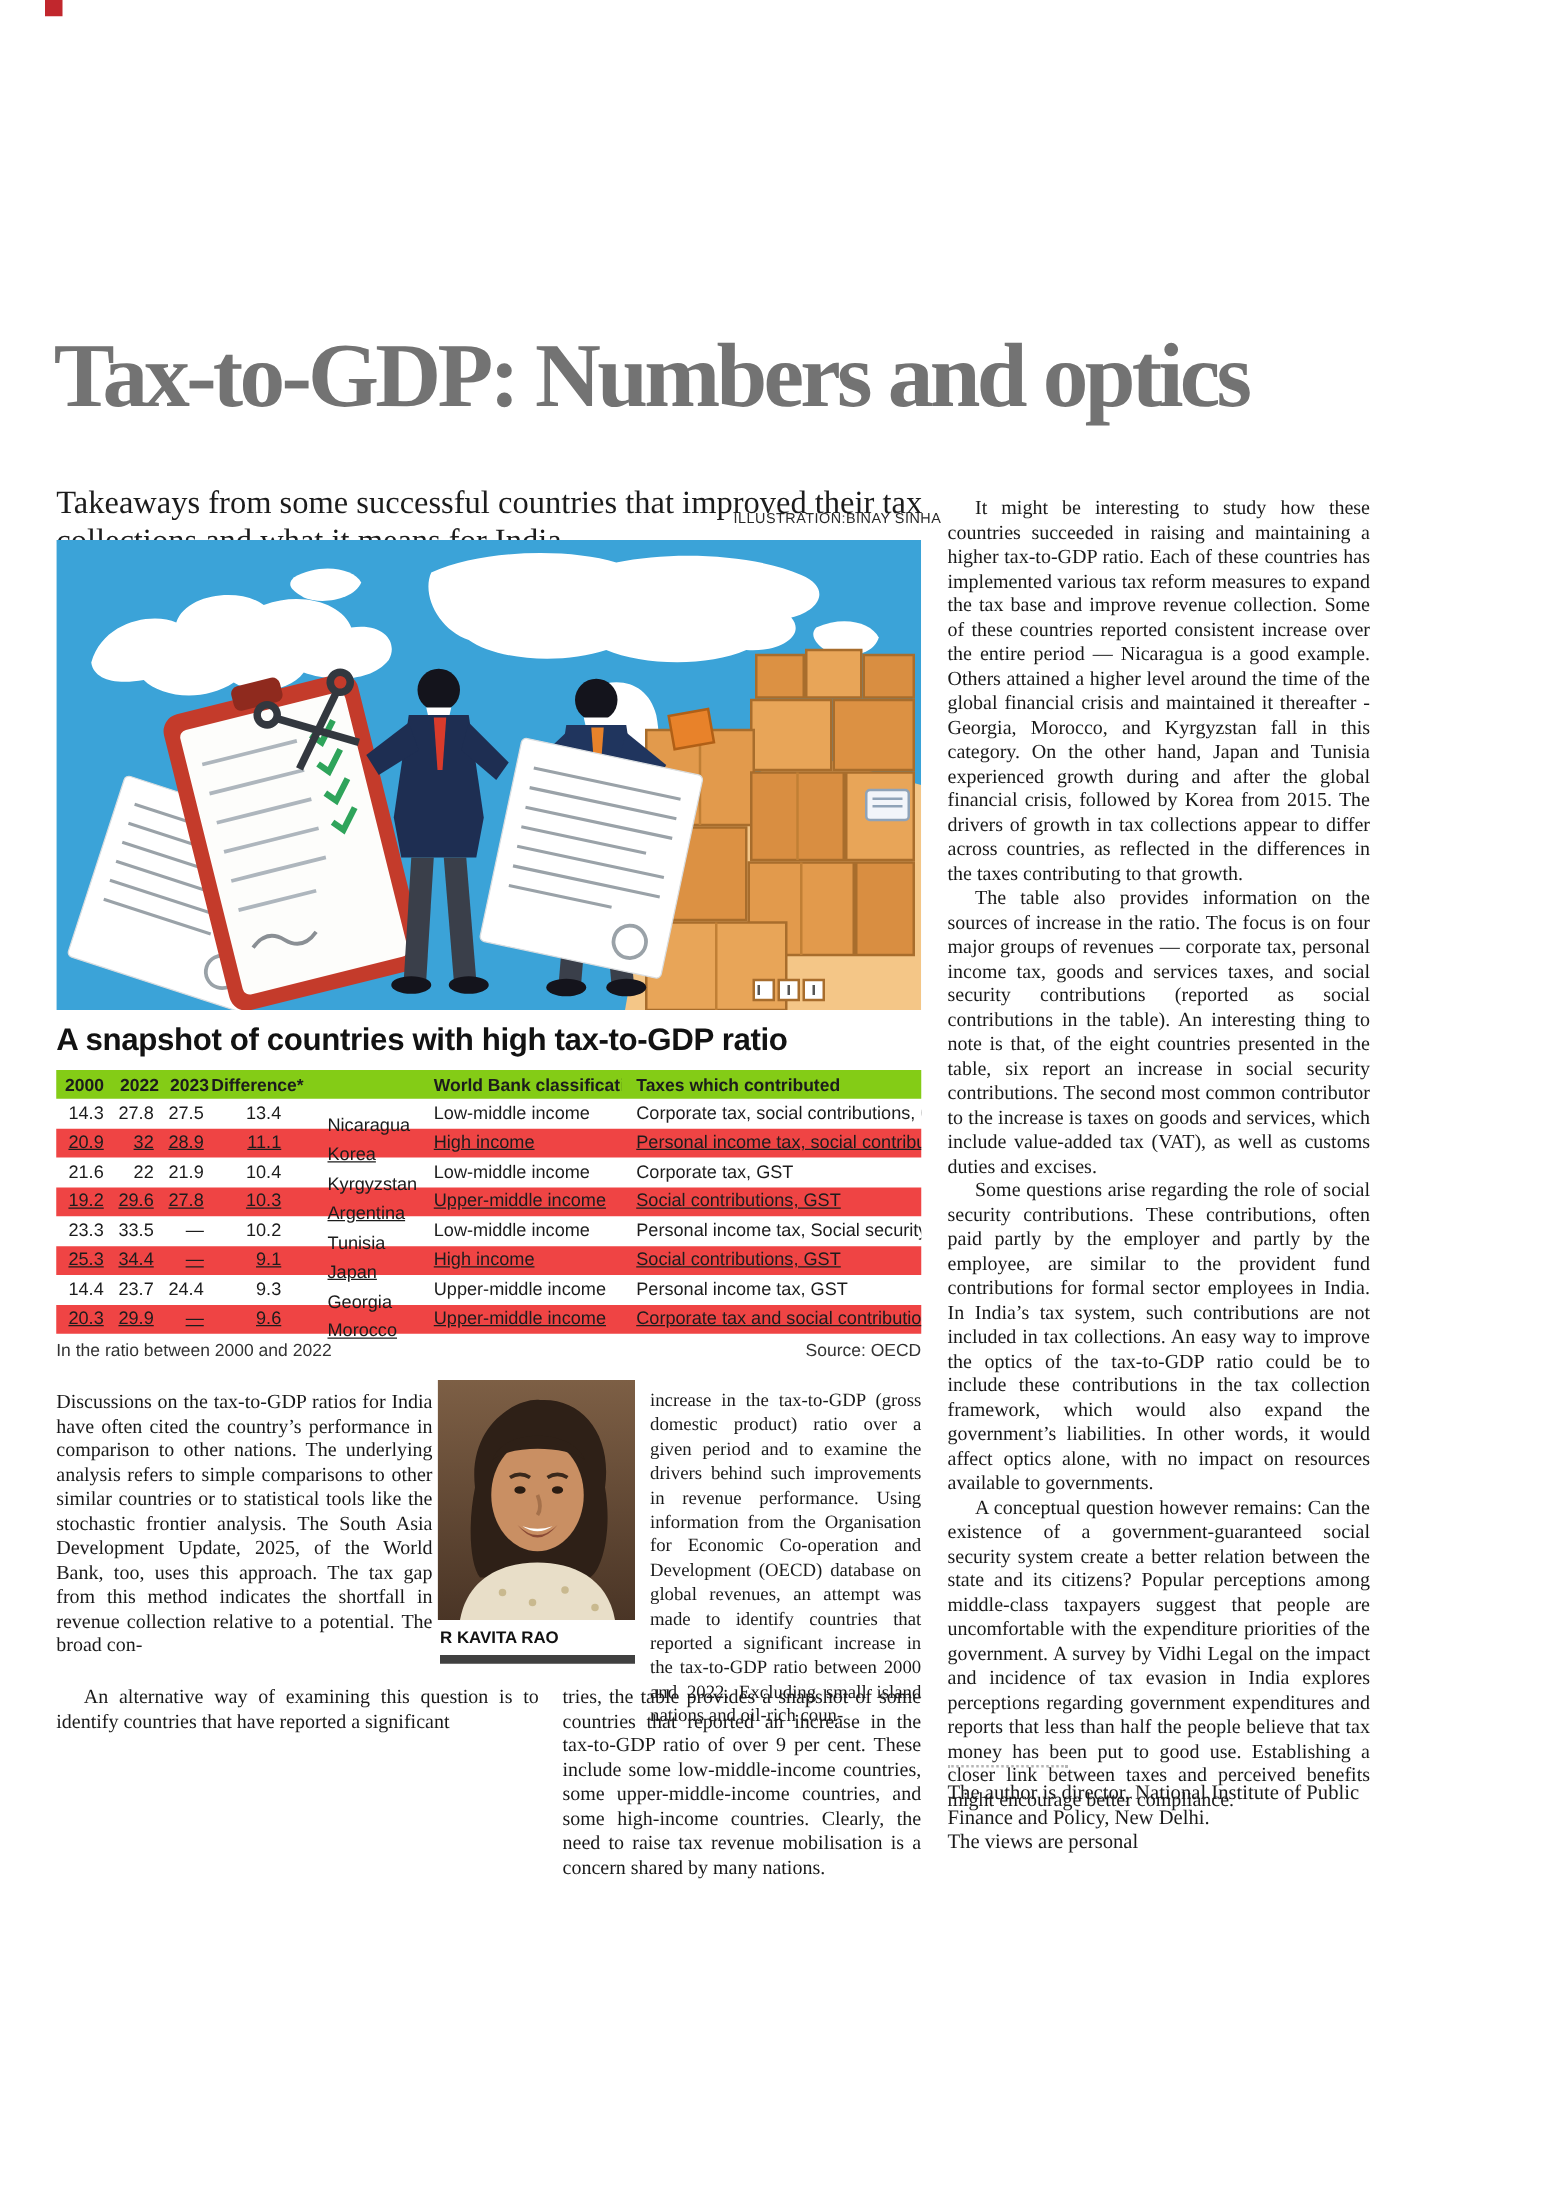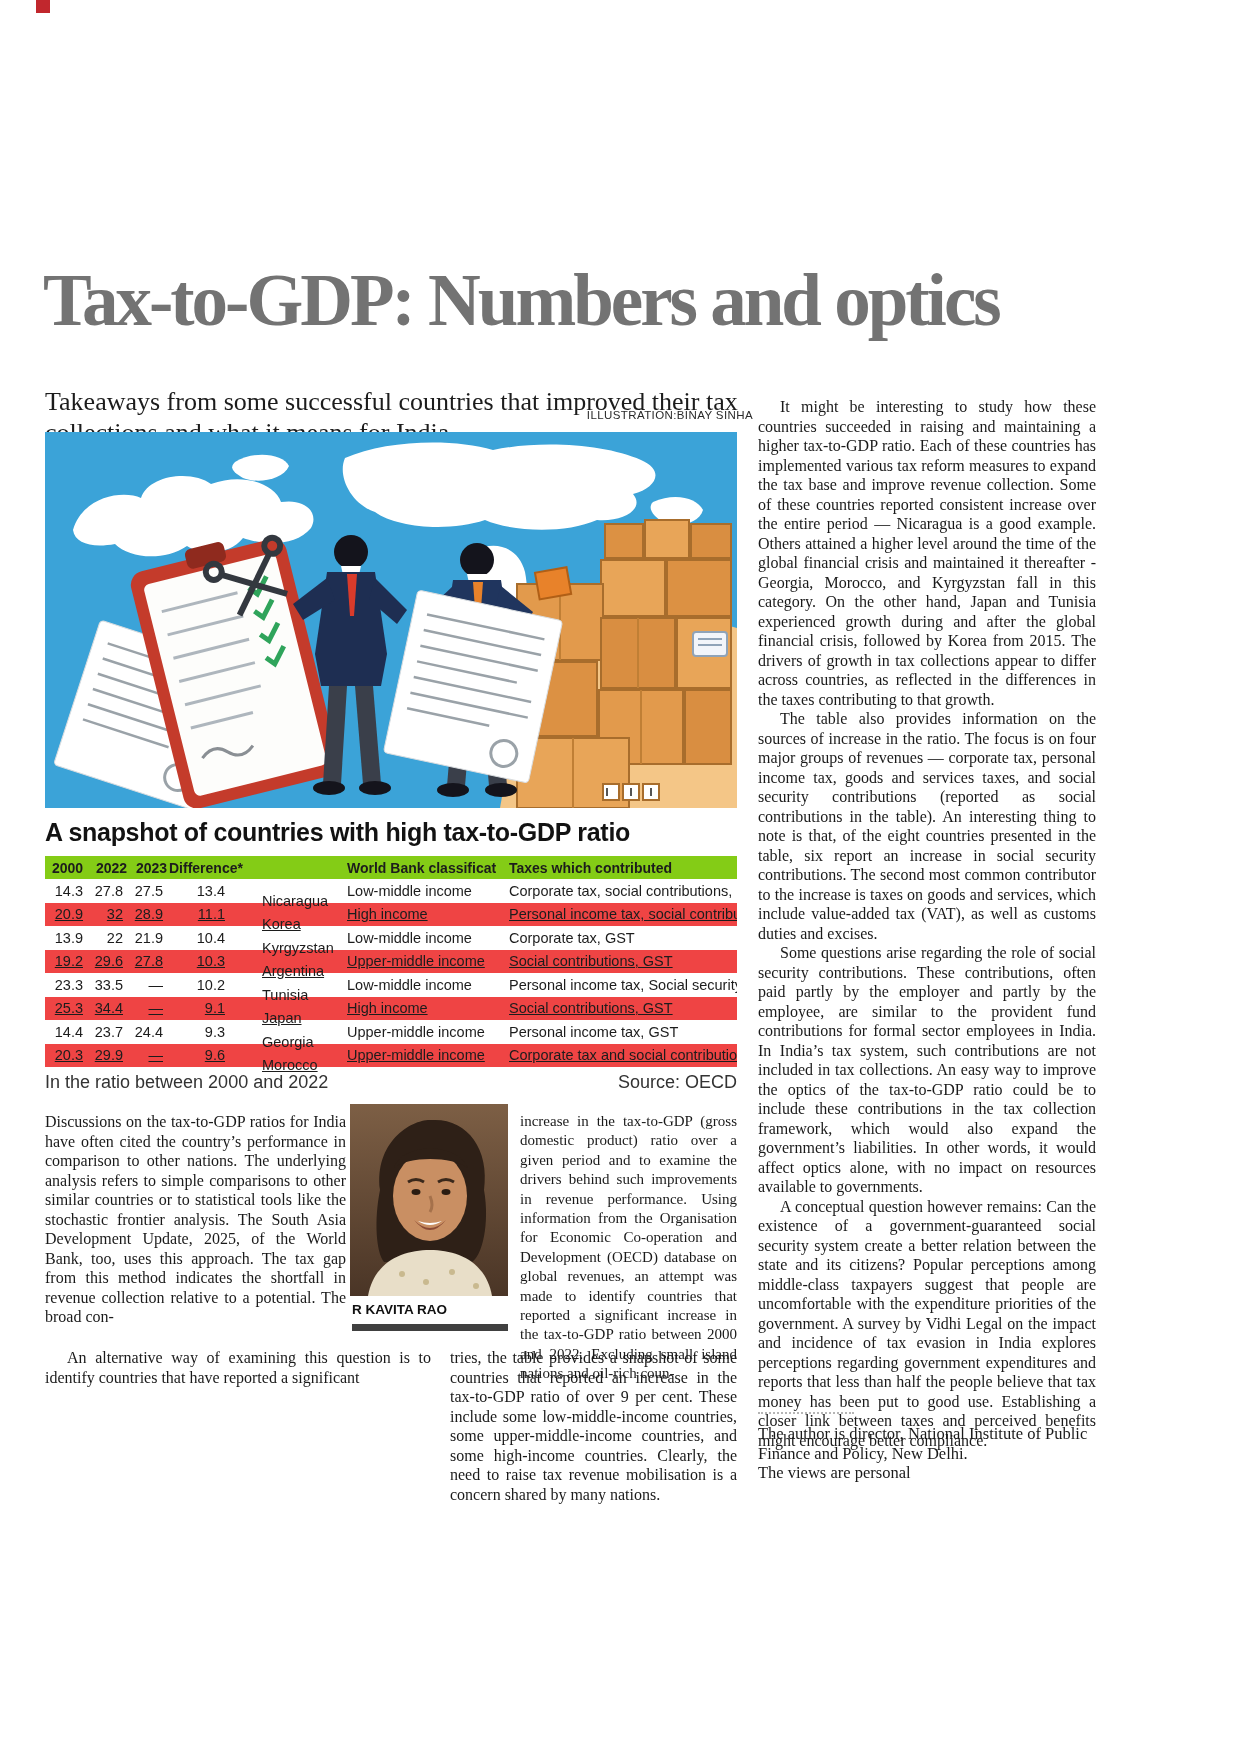--- a/index.html
+++ b/index.html
@@ -25,21 +25,21 @@
   .trow.alt { background:#ef4444;text-decoration:underline; }
   .c { overflow:hidden; white-space:nowrap; }
   .c.n  { text-align:right; padding-right:6px; }
   .c.hn { text-align:left;  padding-left:7px; }
   .c.d  { text-align:right; padding-right:24px; }
   .c.hd { text-align:left; }
   .c.co { padding-left:13px;margin-top:20px; }
   .c.cl { padding-left:8px; }
   .c.tx { padding-left:12px; }
   .tfoot-row { position:absolute; left:45px; top:1072px; width:692px; display:flex; justify-content:space-between;
-               font-family:"Liberation Sans", sans-serif; font-size:18px; color:#333; }
+               font-family:"Liberation Sans", sans-serif; font-size:14px; color:#333; }
 
   .body-text { position:absolute; text-align:justify; font-size:16px; line-height:19.5px; color:#1a1a1a; }
   .body-text p { margin:0; }
   .indent { text-indent:22px; }
   .col1-top    { left:45px;  top:1112px; width:301px; }
   .col1-bottom { left:45px;  top:1348px; width:386px; }
   .col2-top    { left:520px; top:1112px; width:217px; font-size:15px; line-height:19.4px; }
   .col2-bottom { left:450px; top:1348px; width:287px; }
   .col3        { left:758px; top:397px;  width:338px; }
 
@@ -205,21 +205,21 @@
   <div class="trow alt">
     <span class="c n">20.9</span>
     <span class="c n">32</span>
     <span class="c n">28.9</span>
     <span class="c d">11.1</span>
     <span class="c co">Korea</span>
     <span class="c cl">High income</span>
     <span class="c tx">Personal income tax, social contributions</span>
   </div>
   <div class="trow">
-    <span class="c n">13.9</span>
+    <span class="c n">21.6</span>
     <span class="c n">22</span>
     <span class="c n">21.9</span>
     <span class="c d">10.4</span>
     <span class="c co">Kyrgyzstan</span>
     <span class="c cl">Low-middle income</span>
     <span class="c tx">Corporate tax, GST</span>
   </div>
   <div class="trow alt">
     <span class="c n">19.2</span>
     <span class="c n">29.6</span>

